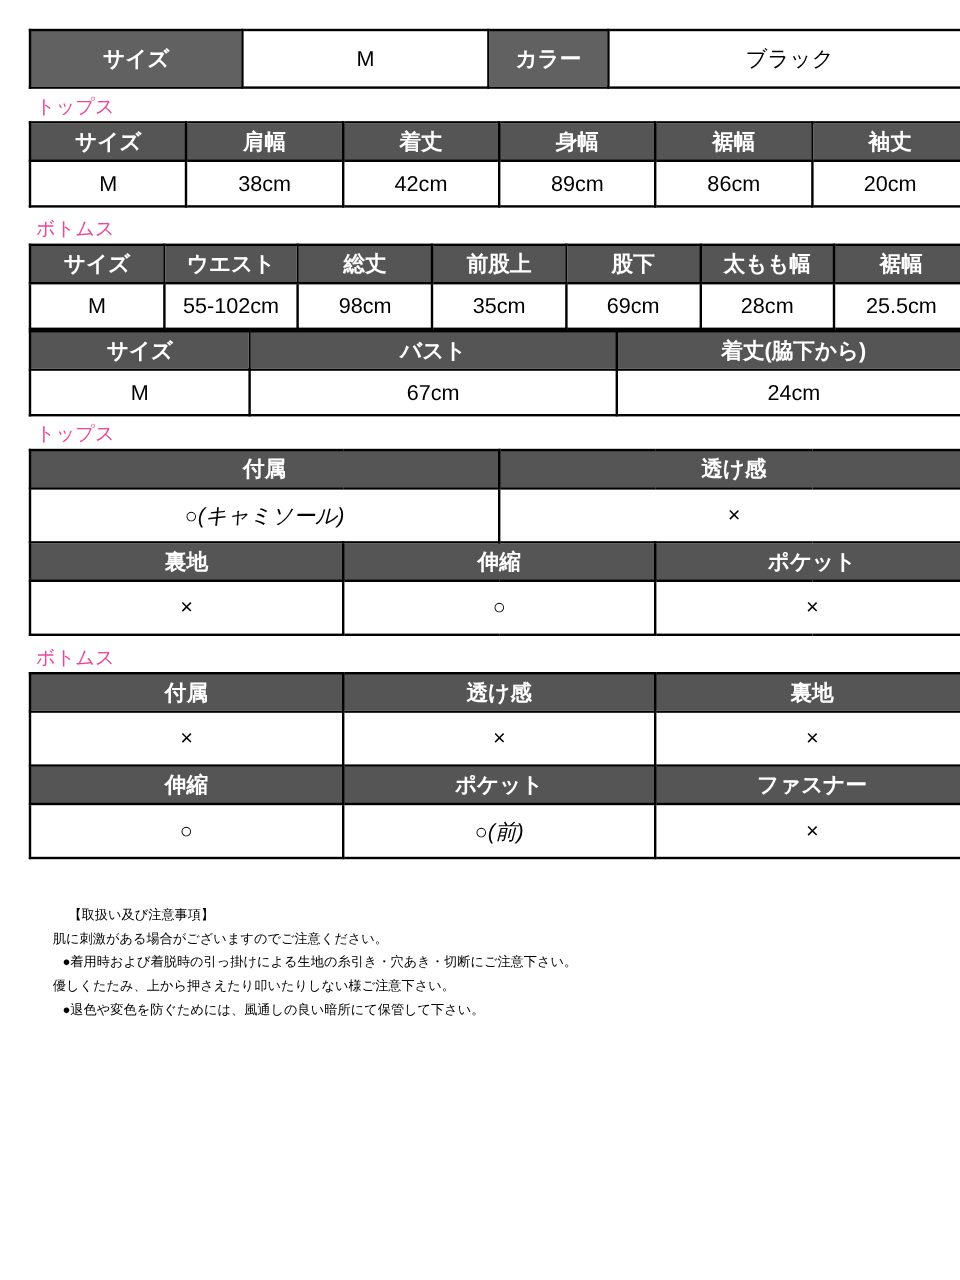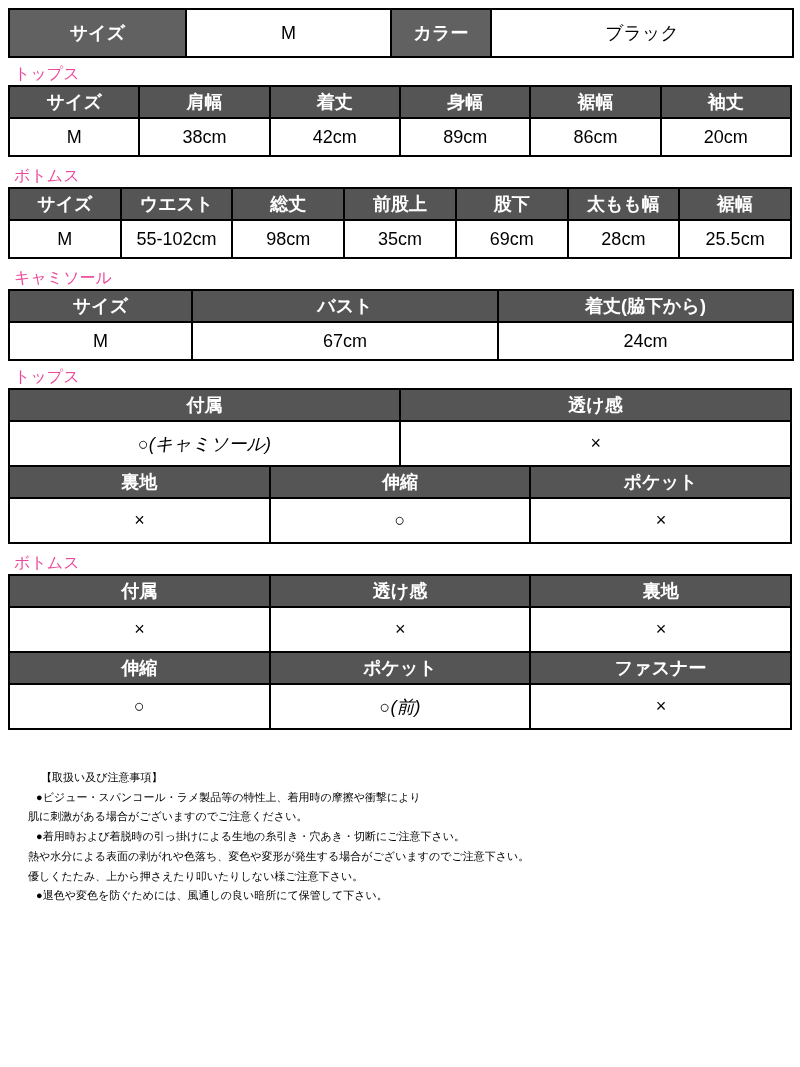--- a/index.html
+++ b/index.html
@@ -1,20 +1,20 @@
 <!DOCTYPE html>
 <html lang="ja"><head>
 <meta charset="utf-8">
 <style>
   html,body{margin:0;padding:0;background:#ffffff;}
   .page{
     position:relative;
     width:800px;height:1067px;
     box-sizing:border-box;
-    padding:8px;
+    padding:24px;
     background:#fff;
     font-family:"Liberation Sans","DejaVu Sans",sans-serif;
     color:#000;
     overflow:hidden;
   }
   table.spec{
     width:784px;
     border-collapse:collapse;
     table-layout:fixed;
   }
@@ -115,21 +115,20 @@
       <td>55-102cm</td>
       <td>98cm</td>
       <td>35cm</td>
       <td>69cm</td>
       <td>28cm</td>
       <td>25.5cm</td>
     </tr>
   </tbody>
     </table>
 
-  <div class="section-label gap8">キャミソール</div>
   <table class="spec">
     <colgroup>
         <col style="width:183px">
         <col style="width:306px">
         <col style="width:295px">
       </colgroup>
     <tbody>
         <tr class="r-head">
       <th>サイズ</th>
       <th>バスト</th>
@@ -201,21 +200,19 @@
     <tr class="r-val2">
       <td>○</td>
       <td>○(前)</td>
       <td>×</td>
     </tr>
   </tbody>
     </table>
 
   <div class="notes">
     <div class="title">【取扱い及び注意事項】</div>
-    <div class="bl">●ビジュー・スパンコール・ラメ製品等の特性上、着用時の摩擦や衝撃により</div>
     <div class="cont">肌に刺激がある場合がございますのでご注意ください。</div>
     <div class="bl">●着用時および着脱時の引っ掛けによる生地の糸引き・穴あき・切断にご注意下さい。</div>
-    <div class="cont">熱や水分による表面の剥がれや色落ち、変色や変形が発生する場合がございますのでご注意下さい。</div>
     <div class="cont">優しくたたみ、上から押さえたり叩いたりしない様ご注意下さい。</div>
     <div class="bl">●退色や変色を防ぐためには、風通しの良い暗所にて保管して下さい。</div>
   </div>
 
 </div>
 
 </body></html>

